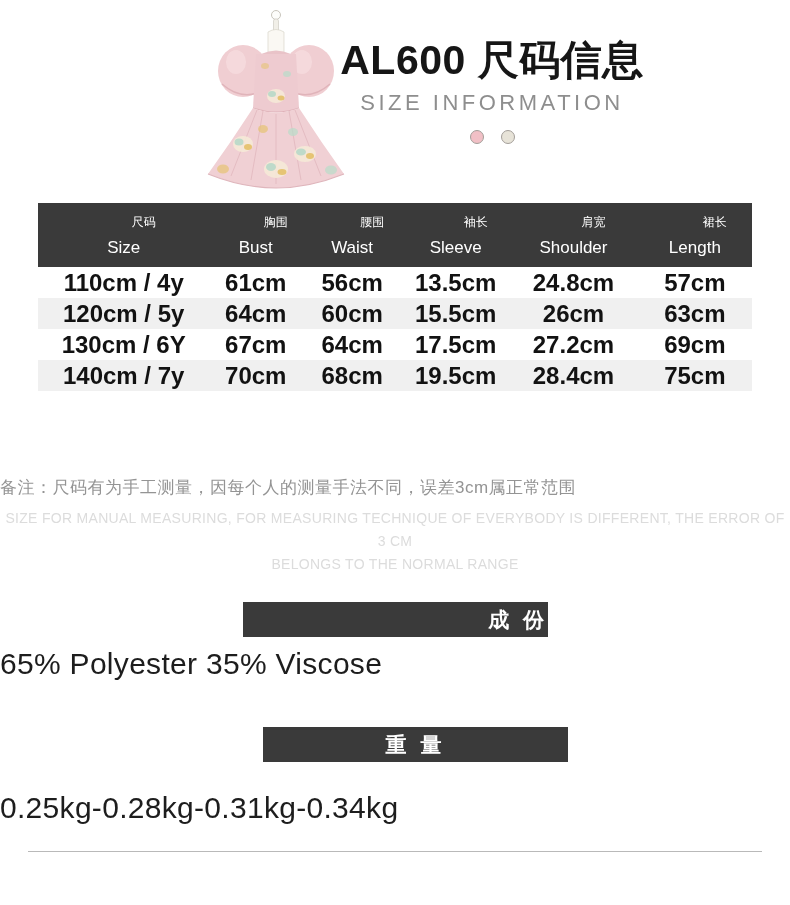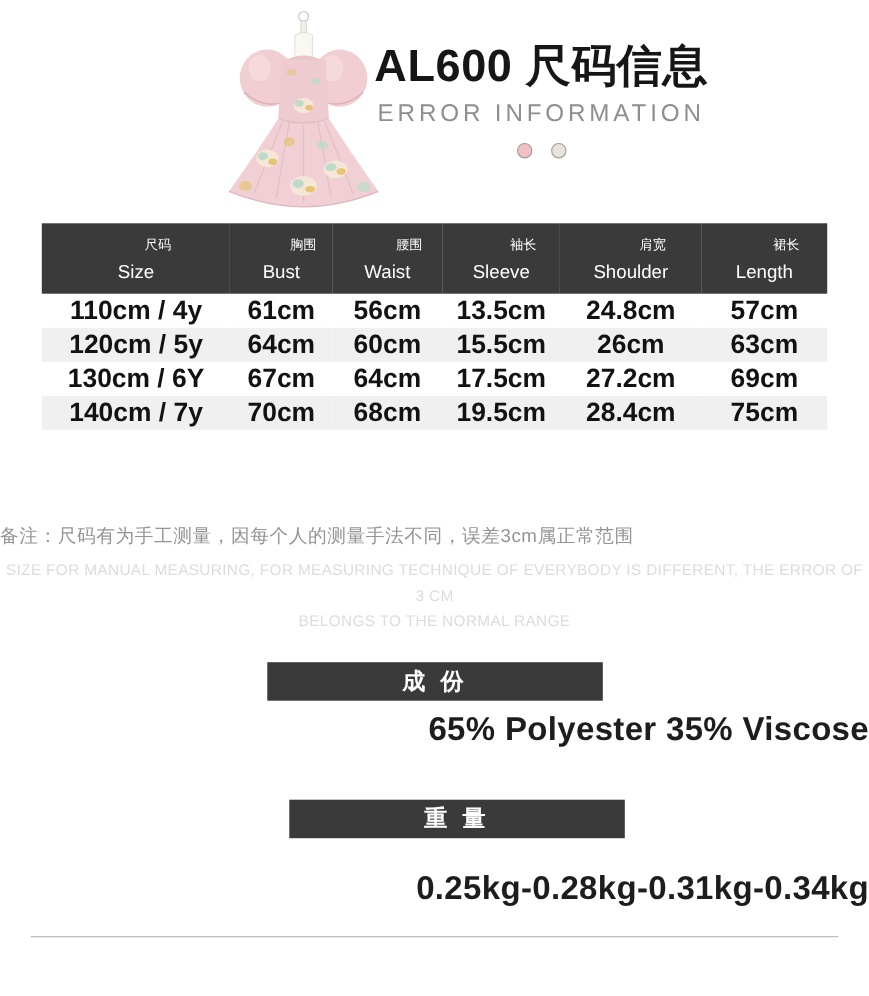--- a/index.html
+++ b/index.html
@@ -112,29 +112,29 @@
     left: 243px;
     width: 305px; height: 35px;
     background: #3a3a3a;
     color: #ffffff;
     font-size: 21px;
     font-weight: 700;
     letter-spacing: 4px;
     text-align: center;
     line-height: 35px;
   }
-  .badge.comp  { top: 602px; }
+  .badge.comp  { top: 602px; text-align: right; }
   .badge.weight{ top: 727px; margin-left: 20px; }
   .big-value {
     position: absolute;
     left: 0;
     width: 100%;
-    text-align: right;
+    text-align: left;
     font-size: 30px;
-    font-weight: 700;
+    font-weight: 400;
     color: #1d1d1d;
     letter-spacing: 0.3px;
   }
   .big-value.comp  { top: 647px; }
   .big-value.weight{ top: 791px; }
 
   .divider {
     position: absolute;
     left: 28px; top: 851px;
     width: 734px; height: 1px;
@@ -187,21 +187,21 @@
         <ellipse cx="70" cy="125" rx="5" ry="4" fill="#e5c36a" opacity="0.7"></ellipse>
         <ellipse cx="100" cy="128" rx="5" ry="4" fill="#b9dcc9" opacity="0.8"></ellipse>
         <ellipse cx="94" cy="70" rx="4" ry="3" fill="#b9dcc9" opacity="0.8"></ellipse>
         <ellipse cx="72" cy="62" rx="4" ry="3" fill="#e5c36a" opacity="0.6"></ellipse>
       </g>
     </svg>
   </div>
 
   <div class="hero-text">
     <div class="hero-title">AL600 尺码信息</div>
-    <div class="hero-subtitle">ERROR INFORMATION</div>
+    <div class="hero-subtitle">SIZE INFORMATION</div>
     <div class="swatch-row">
       <span class="swatch" style="background-color: rgb(241, 192, 198);"></span>
       <span class="swatch" style="background-color: rgb(231, 227, 216);"></span>
     </div>
   </div>
 
   <div class="size-table-wrap">
     <table class="size-table">
       <colgroup>
         <col style="width:24%">

